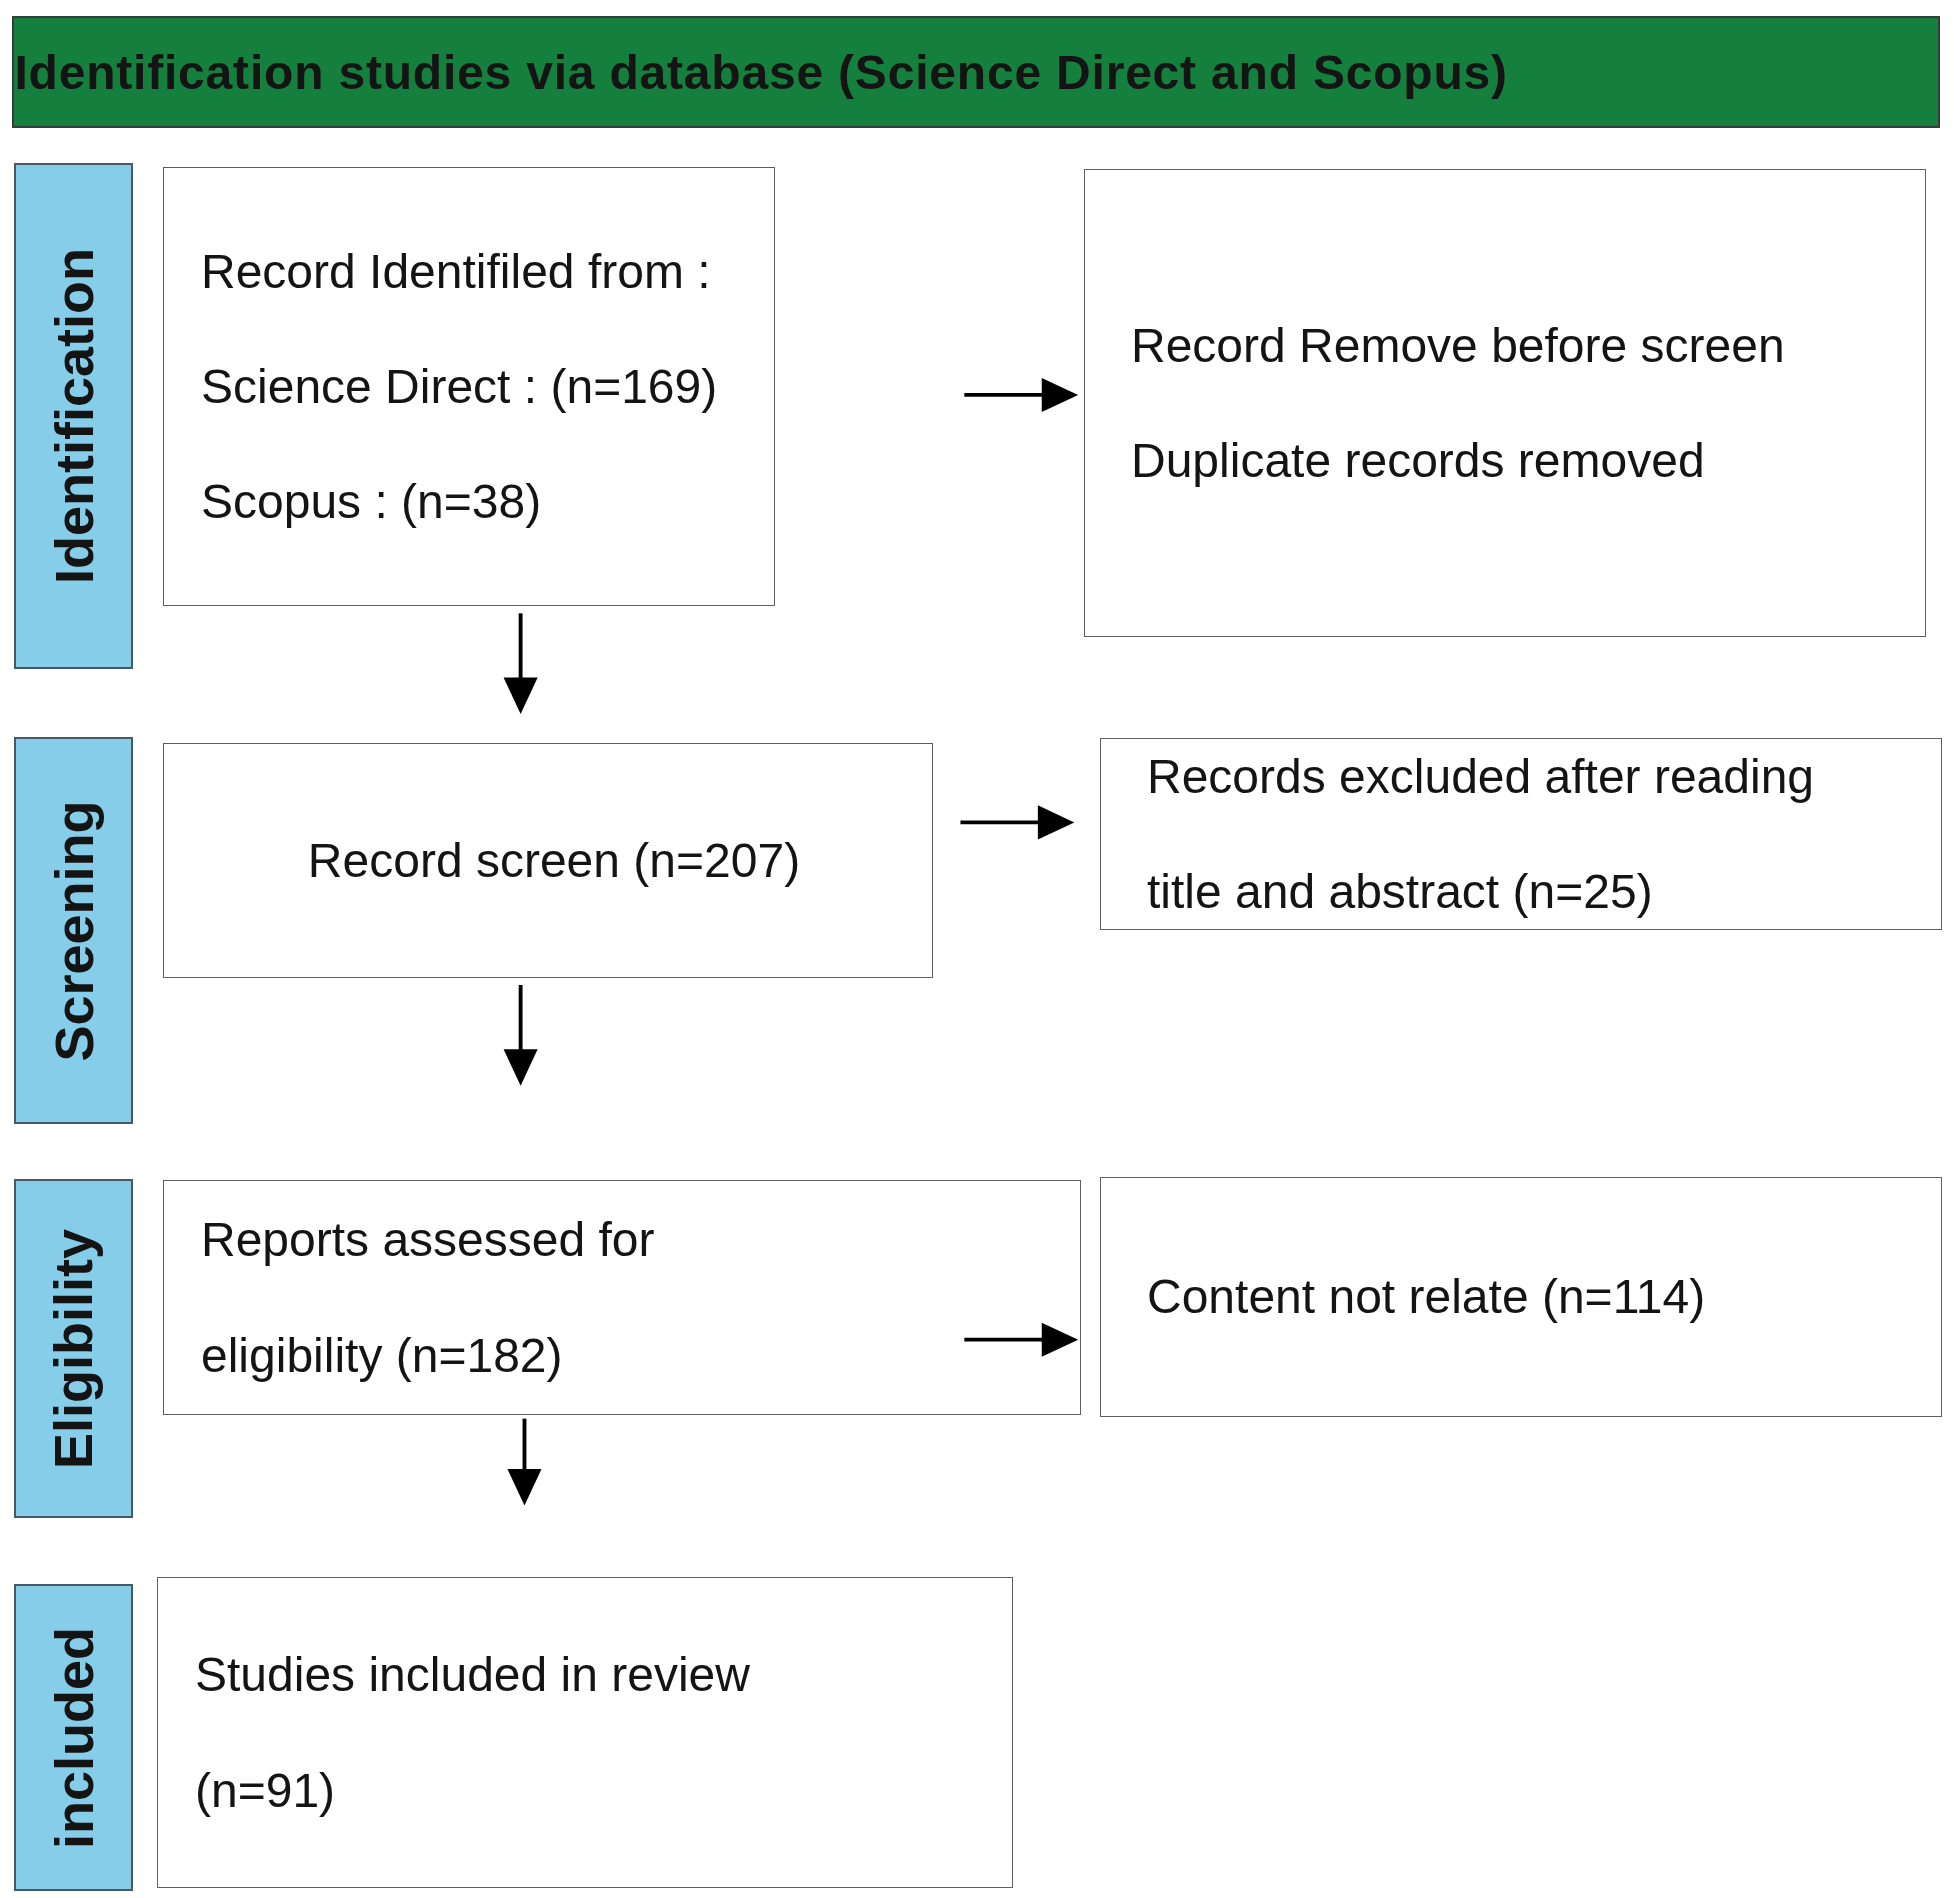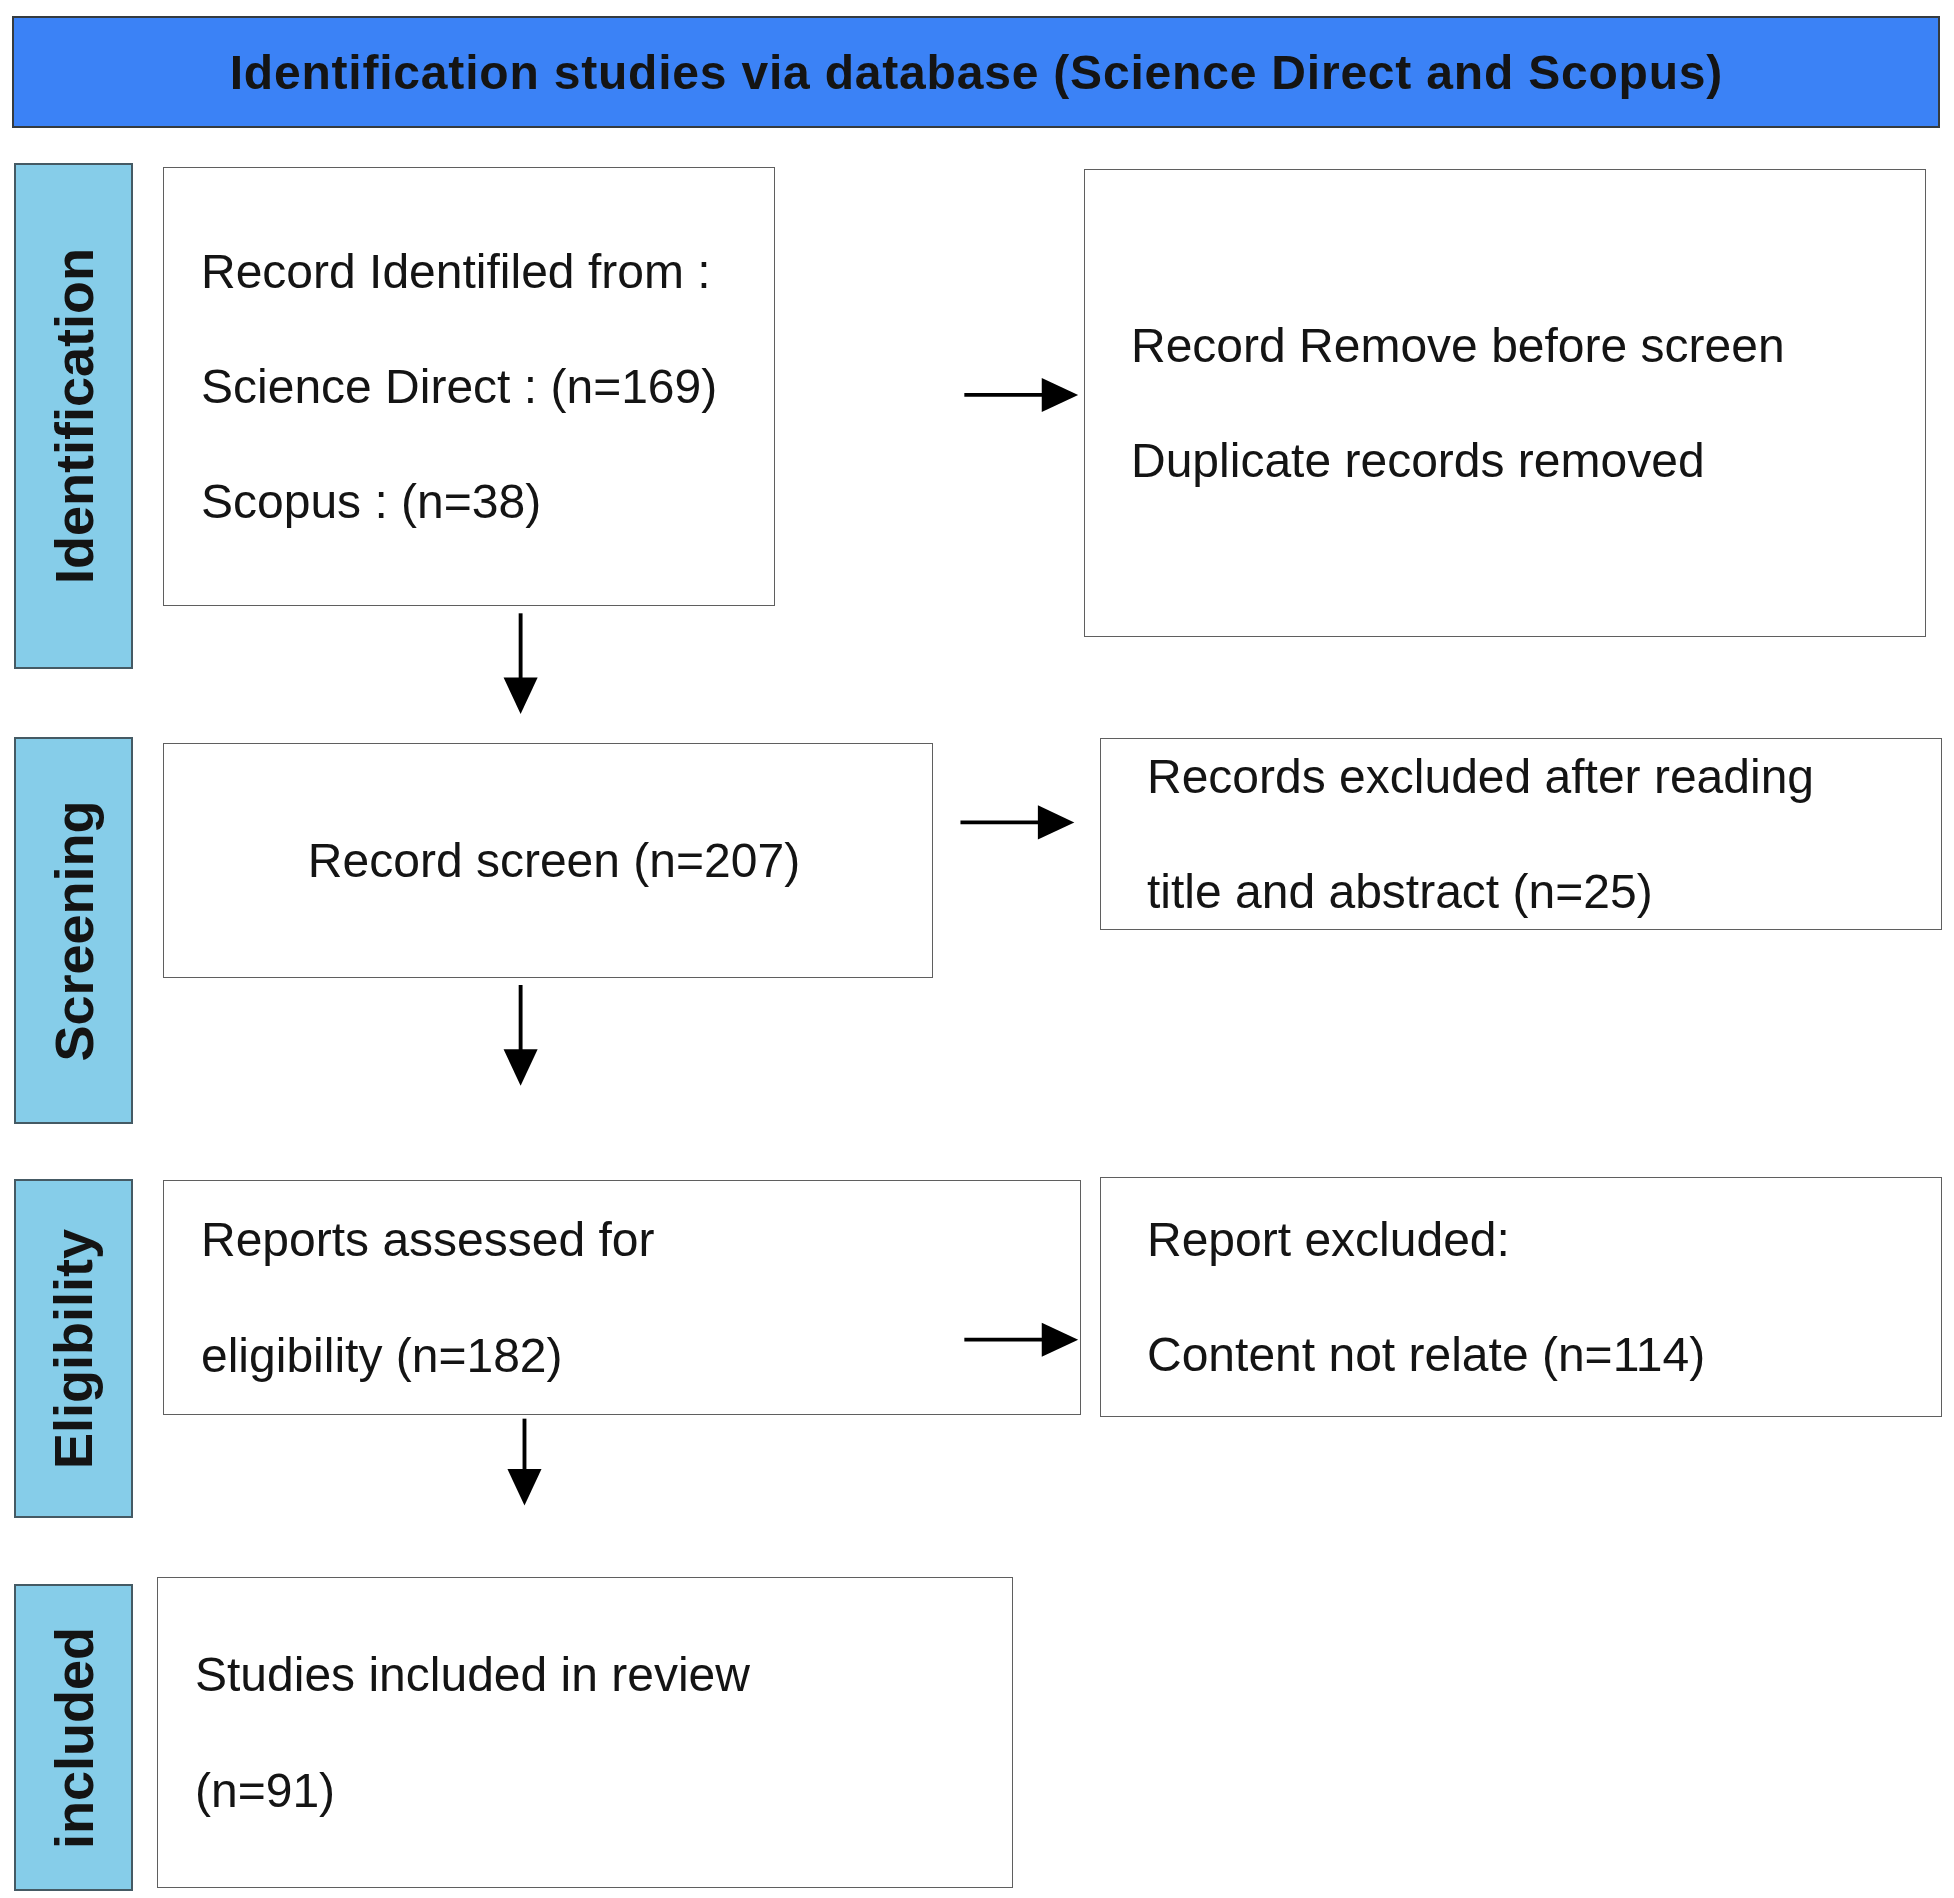--- a/index.html
+++ b/index.html
@@ -15,26 +15,25 @@
     font-family: "Liberation Sans", sans-serif;
     color: #141414;
     overflow: hidden;
   }
 
   
   .header {
     position: absolute;
     left: 12.4px; top: 16.3px;
     width: 1928px; height: 112px;
-    background: #3b82f6;
+    background: #15803d;
     border: 2.3px solid #353B3F;
     box-sizing: border-box;
     display: flex;
     align-items: center;
-    justify-content: center;
   }
   .header-title {
     font-size: 48px;
     font-weight: 700;
     letter-spacing: 0.8px;
     white-space: nowrap;
   }
 
   
   .stage-label {
@@ -139,21 +138,20 @@
     <div class="flow-line">Records excluded after reading</div>
     <div class="flow-line">title and abstract  (n=25)</div>
   </div>
 
   <div class="flow-box" id="box-assessed">
     <div class="flow-line">Reports assessed for</div>
     <div class="flow-line">eligibility (n=182)</div>
   </div>
 
   <div class="flow-box right-col" id="box-report-excluded">
-    <div class="flow-line">Report excluded:</div>
     <div class="flow-line">Content not relate (n=114)</div>
   </div>
 
   <div class="flow-box" id="box-included">
     <div class="flow-line">Studies included in review</div>
     <div class="flow-line">(n=91)</div>
   </div>
 
   <svg id="arrow-layer" viewBox="0 0 2524 2451" xmlns="http://www.w3.org/2000/svg">
 

